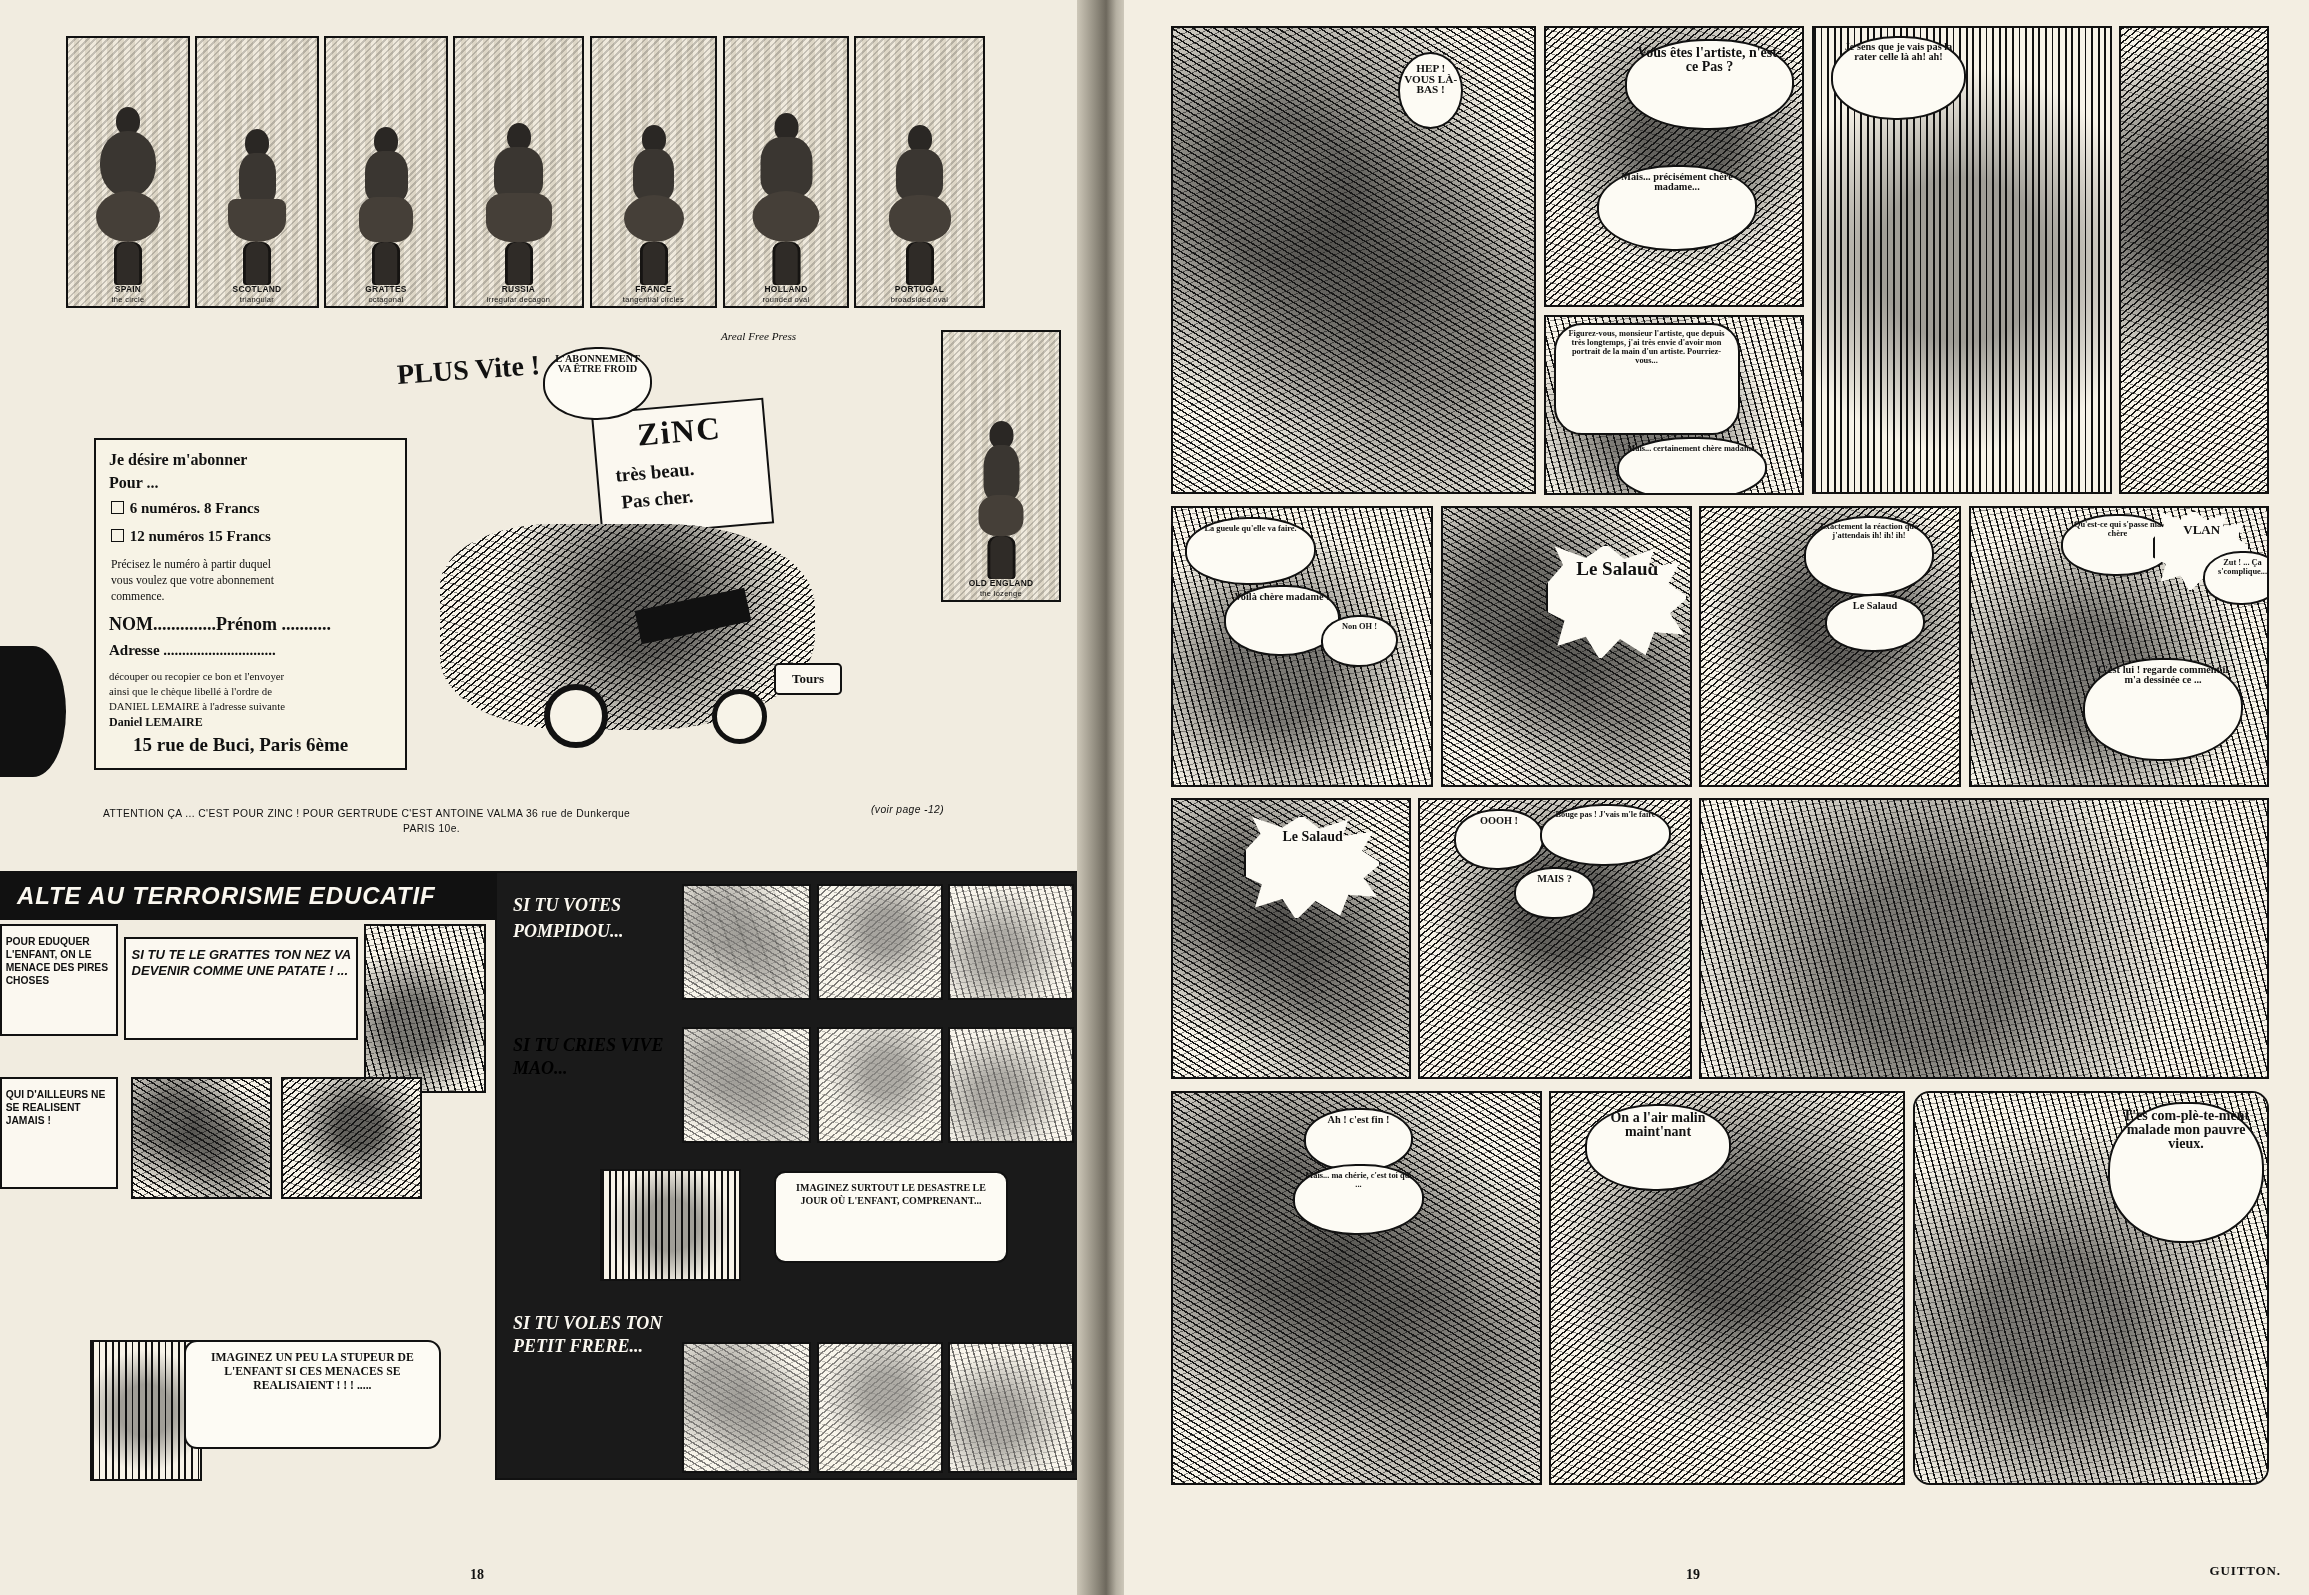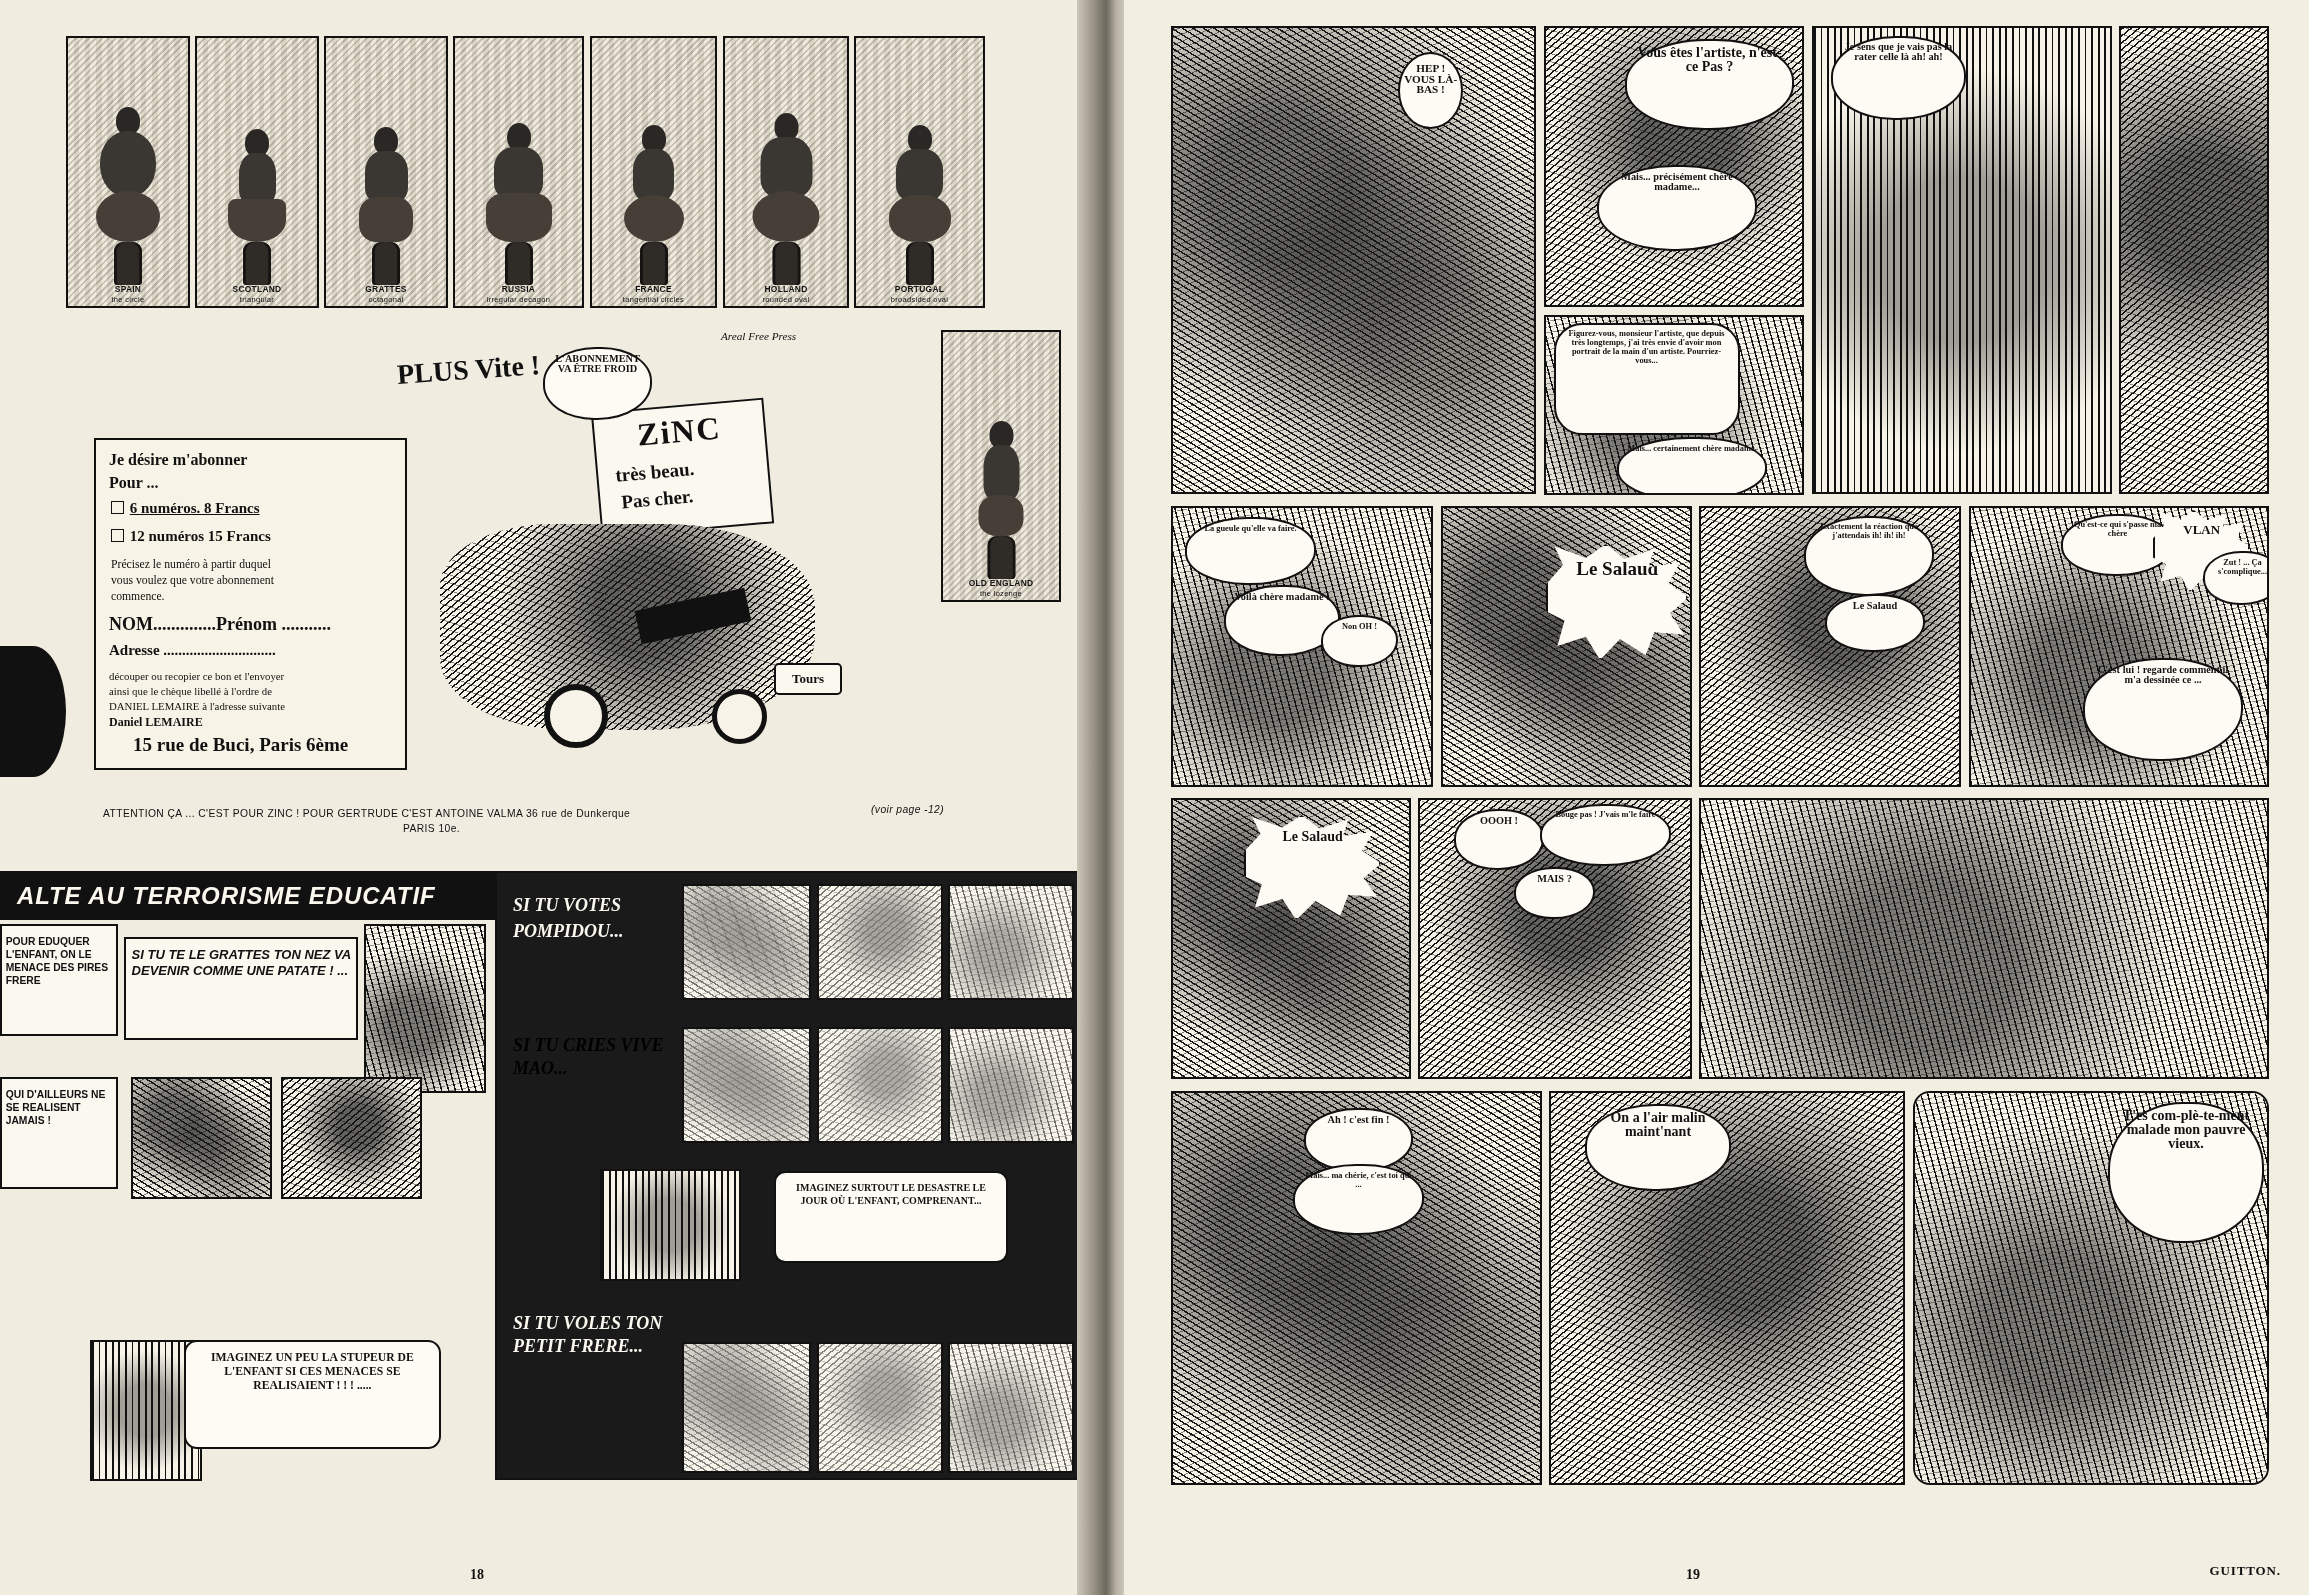--- a/index.html
+++ b/index.html
@@ -199,21 +199,21 @@
       <div style="position:absolute;left:309px;top:202px;width:45px;height:45px;border:5.6px solid #111;border-radius:50%;background:#f7f3e8;"></div>
       <div style="position:absolute;left:234px;top:112px;width:112px;height:34px;background:#111;transform:rotate(-12deg);"></div>
     </div>
     <div style="position:absolute;left:774px;top:663px;width:64px;height:28px;background:#fbf8f0;border:2.3px solid #111;border-radius:4.7px;display:flex;align-items:center;justify-content:center;">
       <span class="handwrite" style="font-size:13px;">Tours</span>
     </div>
 
     <div class="coupon" style="left:94px;top:438px;width:309px;height:328px;">
       <div class="ctxt" style="left:13px;top:11.2px;font-size:16px;">Je désire m'abonner</div>
       <div class="ctxt" style="left:13px;top:34px;font-size:16px;">Pour ...</div>
-      <div style="position:absolute;left:15px;top:60px;font-size:15px;font-weight:bold;text-decoration:underline;"><span class="chk"></span><span>6 numéros. 8 Francs</span></div>
+      <div style="position:absolute;left:15px;top:60px;font-size:15px;font-weight:bold;"><span class="chk"></span><span>6 numéros. 8 Francs</span></div>
       <div style="position:absolute;left:15px;top:88px;font-size:15px;font-weight:bold;"><span class="chk"></span><span>12 numéros 15 Francs</span></div>
       <div style="position:absolute;left:15px;top:118px;font-size:11.7px;">Précisez le numéro à partir duquel</div>
       <div style="position:absolute;left:15px;top:134px;font-size:11.7px;">vous voulez que votre abonnement</div>
       <div style="position:absolute;left:15px;top:150px;font-size:11.7px;">commence.</div>
       <div style="position:absolute;left:13px;top:174px;font-size:18px;font-weight:bold;">NOM..............Prénom ...........</div>
       <div style="position:absolute;left:13px;top:202px;font-size:15px;font-weight:bold;">Adresse ..............................</div>
       <div style="position:absolute;left:13px;top:230px;font-size:10.8px;">découper ou recopier ce bon et l'envoyer</div>
       <div style="position:absolute;left:13px;top:245px;font-size:10.8px;">ainsi que le chèque libellé à l'ordre de</div>
       <div style="position:absolute;left:13px;top:260px;font-size:10.8px;">DANIEL LEMAIRE à l'adresse suivante</div>
       <div style="position:absolute;left:13px;top:275px;font-size:12px;font-weight:bold;">Daniel LEMAIRE</div>
@@ -224,21 +224,21 @@
     <div class="attn" style="left:871px;top:804px;font-style:italic;">(voir page -12)</div>
     <div class="attn" style="left:403px;top:823px;">PARIS 10e.</div>
 
     <div style="position:absolute;left:0px;top:646px;width:66px;height:131px;background:#111;border-radius:0 60% 60% 0;"></div>
 
     <div class="banner" style="left:0px;top:871px;width:487px;height:49px;padding-left:17px;font-size:24px;">ALTE AU TERRORISME EDUCATIF</div>
 
     <div class="panel dark" style="left:0px;top:871px;width:487px;height:609px;border:none;background:#111;z-index:-1;"></div>
 
     <div class="panel" style="left:0px;top:924px;width:118px;height:112px;">
-      <div style="position:absolute;left:3.7px;top:9.4px;font-size:10.3px;font-weight:bold;line-height:13px;color:#111;">POUR EDUQUER L'ENFANT, ON LE MENACE DES PIRES FRERE</div>
+      <div style="position:absolute;left:3.7px;top:9.4px;font-size:10.3px;font-weight:bold;line-height:13px;color:#111;">POUR EDUQUER L'ENFANT, ON LE MENACE DES PIRES CHOSES</div>
     </div>
     <div class="panel" style="left:124px;top:937px;width:234px;height:103px;">
       <div style="position:absolute;left:5.6px;top:7.5px;font-size:13px;font-style:italic;font-weight:bold;line-height:16px;color:#111;">SI TU TE LE GRATTES TON NEZ VA DEVENIR COMME UNE PATATE ! ...</div>
     </div>
     <div class="panel" style="left:364px;top:924px;width:122px;height:169px;">
       <div class="hatch c"></div>
     </div>
     <div class="panel" style="left:0px;top:1077px;width:118px;height:112px;">
       <div style="position:absolute;left:3.7px;top:9.4px;font-size:10.3px;font-weight:bold;line-height:13px;color:#111;">QUI D'AILLEURS NE SE REALISENT JAMAIS !</div>
     </div>

